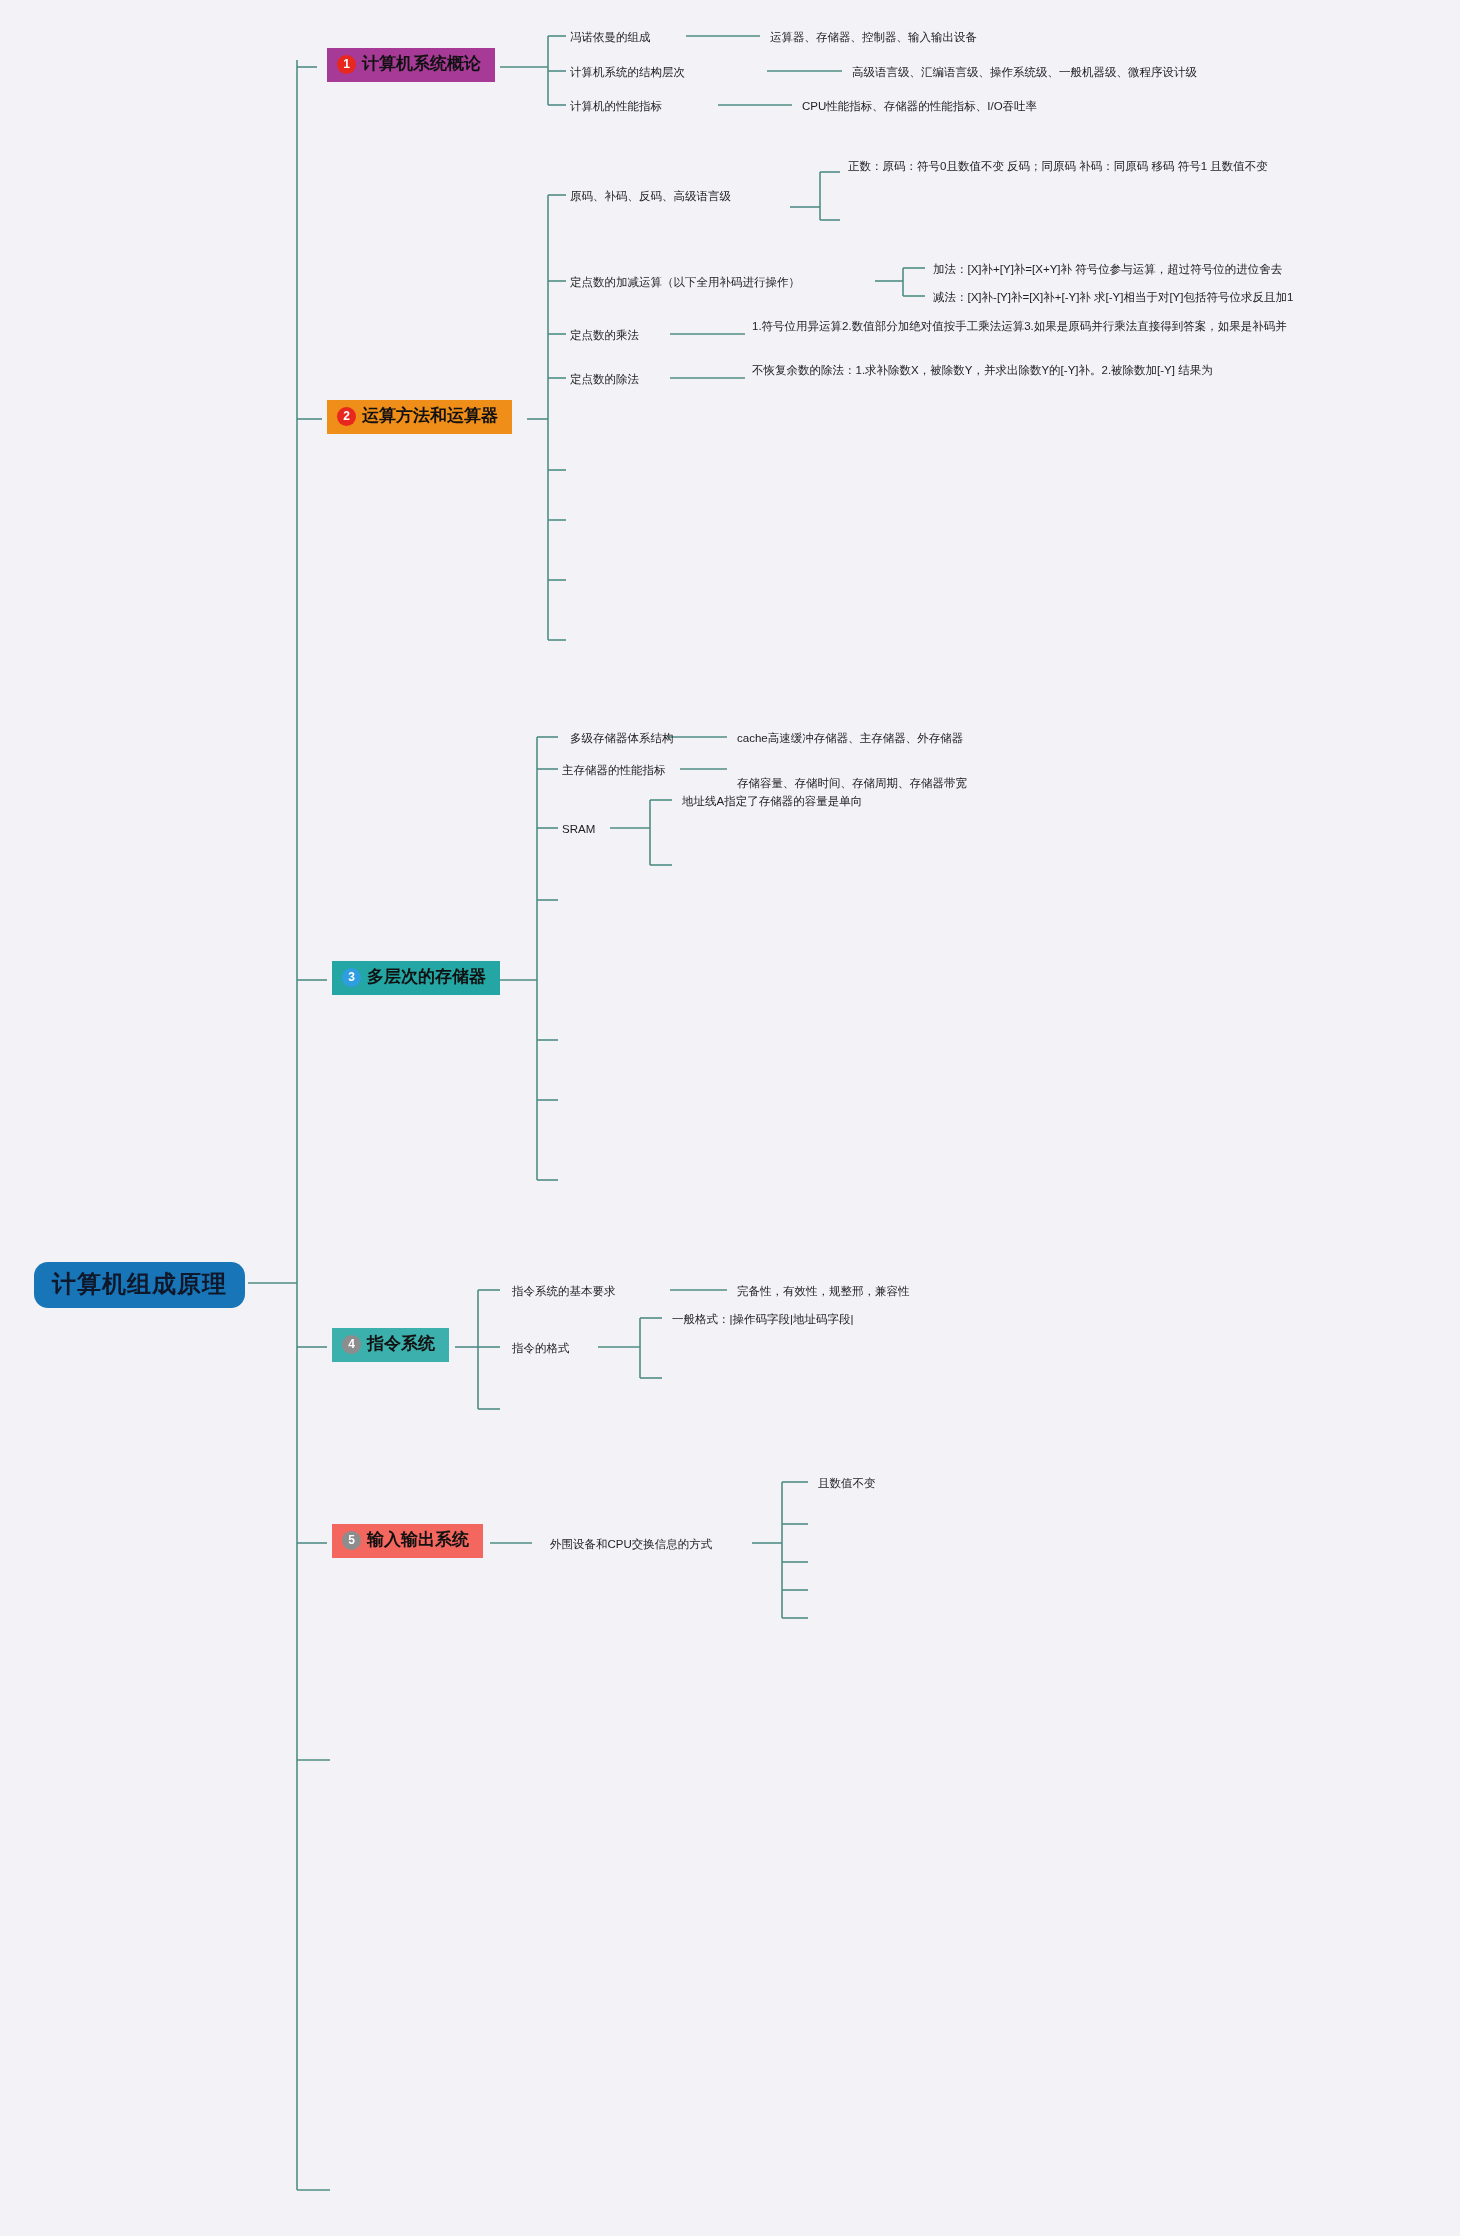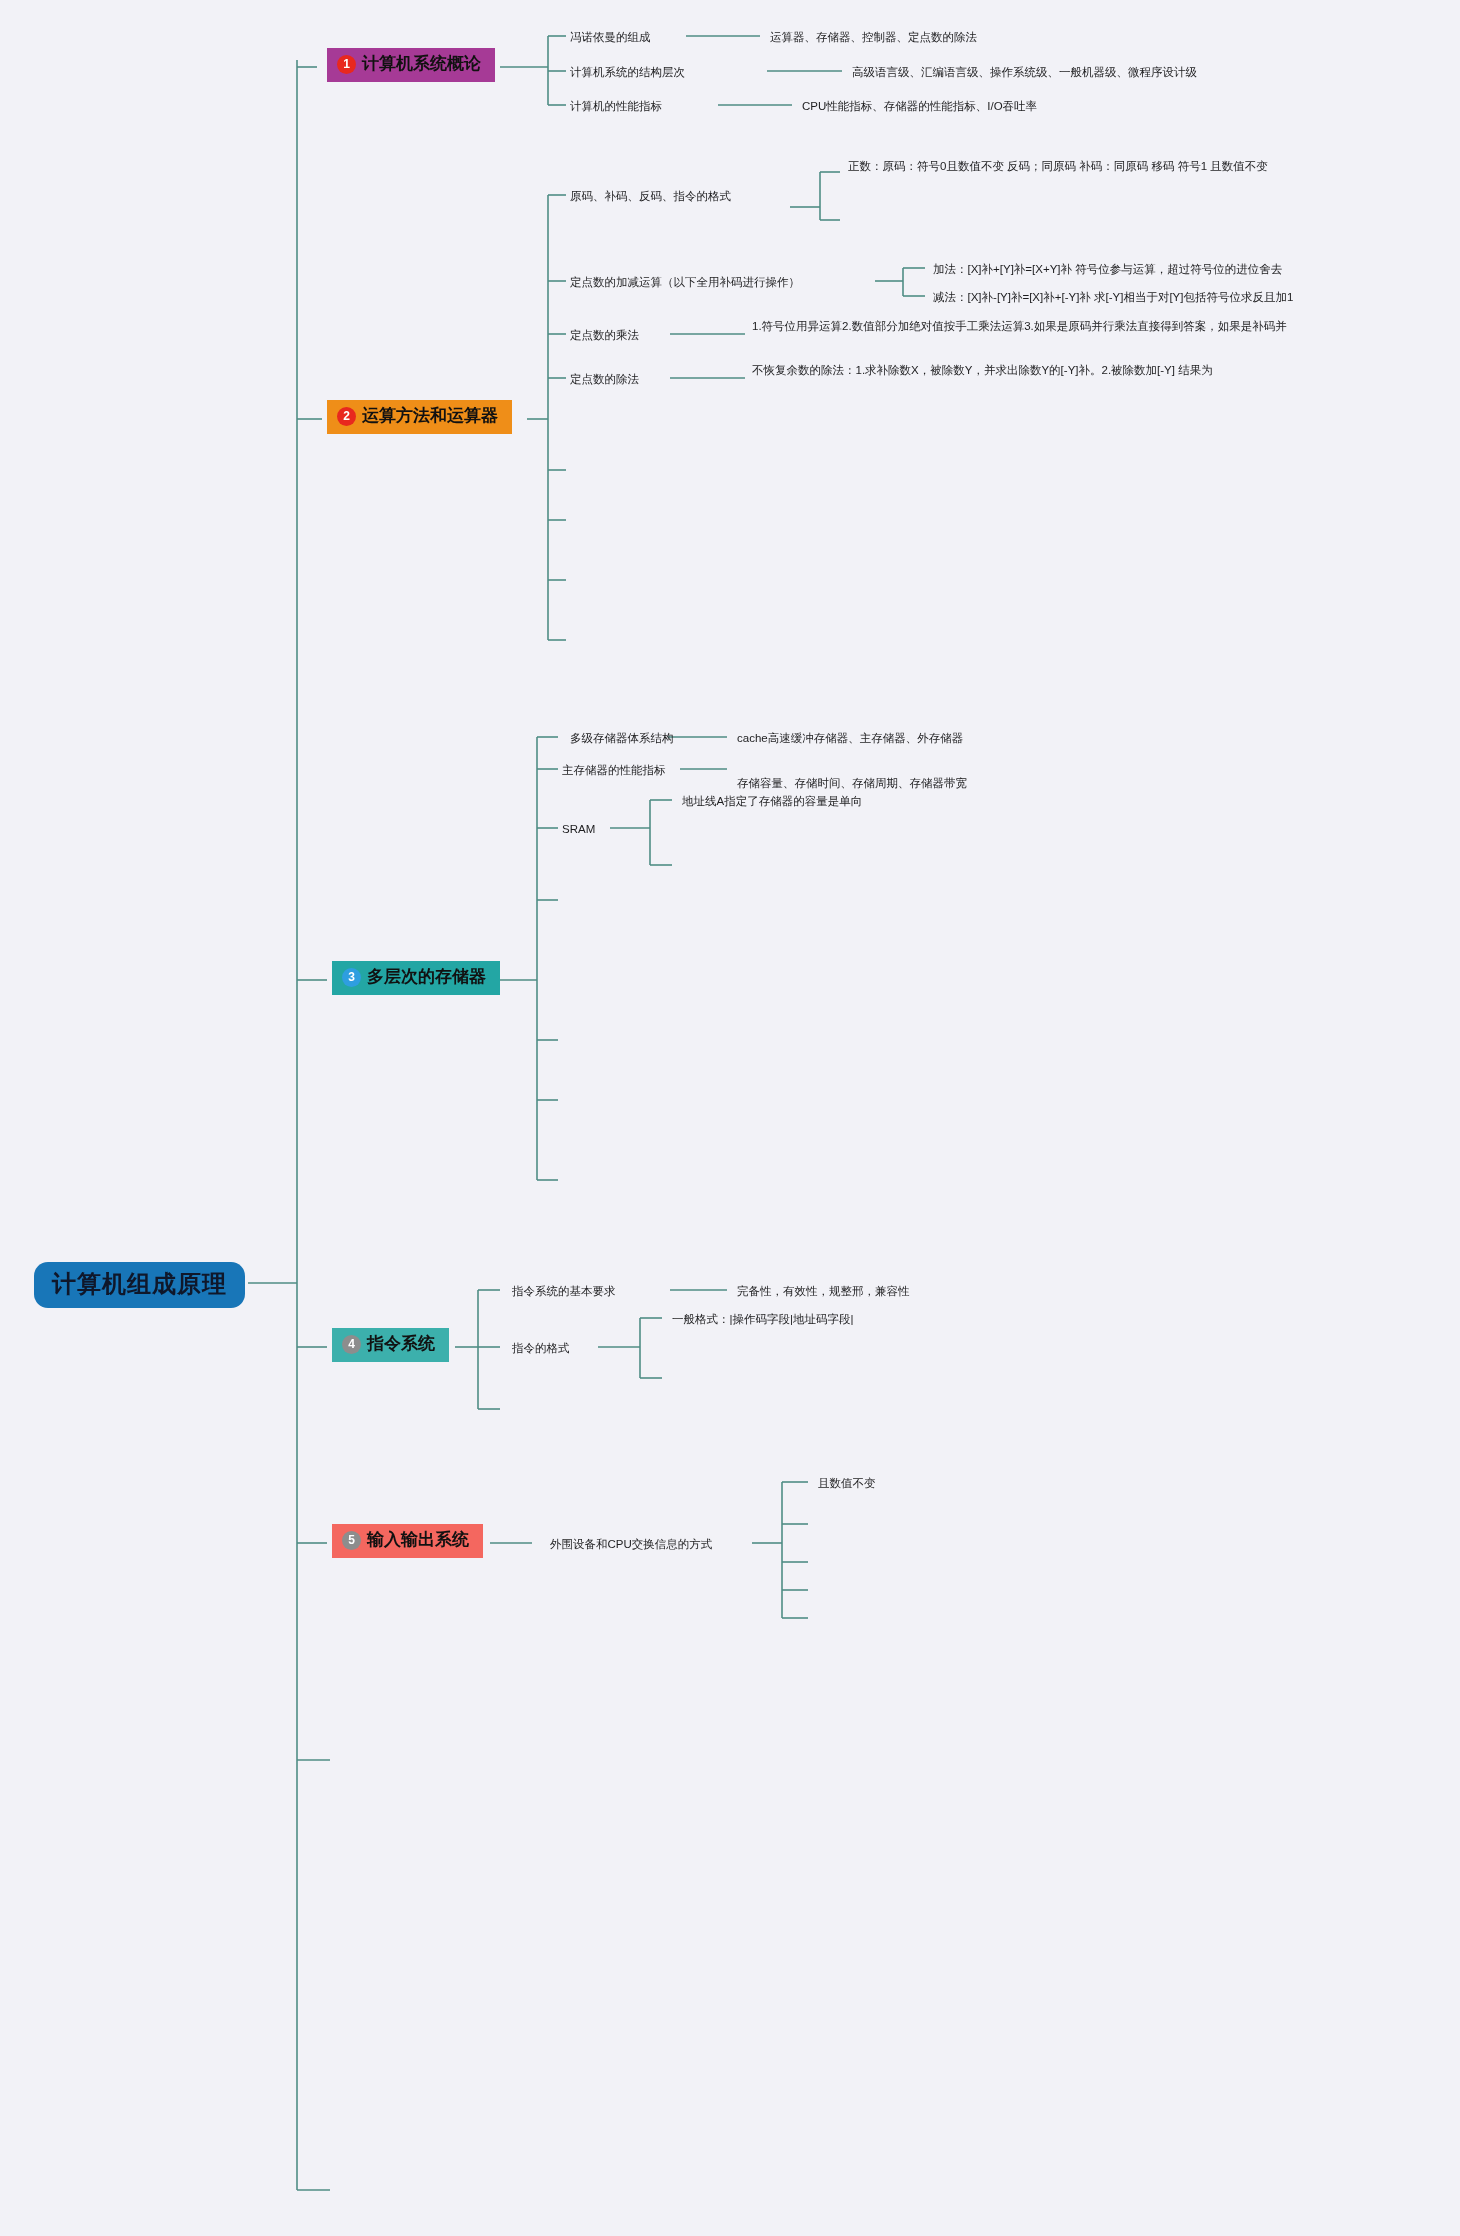--- a/index.html
+++ b/index.html
@@ -154,34 +154,34 @@
   <div class="node root" style="left:34px;top:1262px;">
     <span>计算机组成原理</span>
   </div>
 
   <div class="node topic t1" style="left:327px;top:48px;">
     <span class="badge">1</span>
     <span>计算机系统概论</span>
   </div>
 
   <div class="node leaf" style="left:570px;top:29px;">冯诺依曼的组成</div>
-  <div class="node leaf" style="left:770px;top:29px;">运算器、存储器、控制器、定点数的除法</div>
+  <div class="node leaf" style="left:770px;top:29px;">运算器、存储器、控制器、输入输出设备</div>
 
   <div class="node leaf" style="left:570px;top:64px;">计算机系统的结构层次</div>
   <div class="node leaf" style="left:852px;top:64px;">高级语言级、汇编语言级、操作系统级、一般机器级、微程序设计级</div>
 
   <div class="node leaf" style="left:570px;top:98px;">计算机的性能指标</div>
   <div class="node leaf" style="left:802px;top:98px;">CPU性能指标、存储器的性能指标、I/O吞吐率</div>
 
   <div class="node topic t2" style="left:327px;top:400px;">
     <span class="badge">2</span>
     <span>运算方法和运算器</span>
   </div>
 
-  <div class="node leaf" style="left:570px;top:188px;">原码、补码、反码、指令的格式</div>
+  <div class="node leaf" style="left:570px;top:188px;">原码、补码、反码、高级语言级</div>
   <div class="node leaf wrap" style="left:848px;top:158px;width:520px;">正数：原码：符号0且数值不变 反码；同原码 补码：同原码 移码 符号1 且数值不变</div>
 
   <div class="node leaf" style="left:570px;top:274px;">定点数的加减运算（以下全用补码进行操作）</div>
   <div class="node leaf" style="left:933px;top:261px;">加法：[X]补+[Y]补=[X+Y]补 符号位参与运算，超过符号位的进位舍去</div>
   <div class="node leaf" style="left:933px;top:289px;">减法：[X]补-[Y]补=[X]补+[-Y]补 求[-Y]相当于对[Y]包括符号位求反且加1</div>
 
   <div class="node leaf" style="left:570px;top:327px;">定点数的乘法</div>
   <div class="node leaf wrap" style="left:752px;top:318px;width:590px;">1.符号位用异运算2.数值部分加绝对值按手工乘法运算3.如果是原码并行乘法直接得到答案，如果是补码并</div>
 
   <div class="node leaf" style="left:570px;top:371px;">定点数的除法</div>

